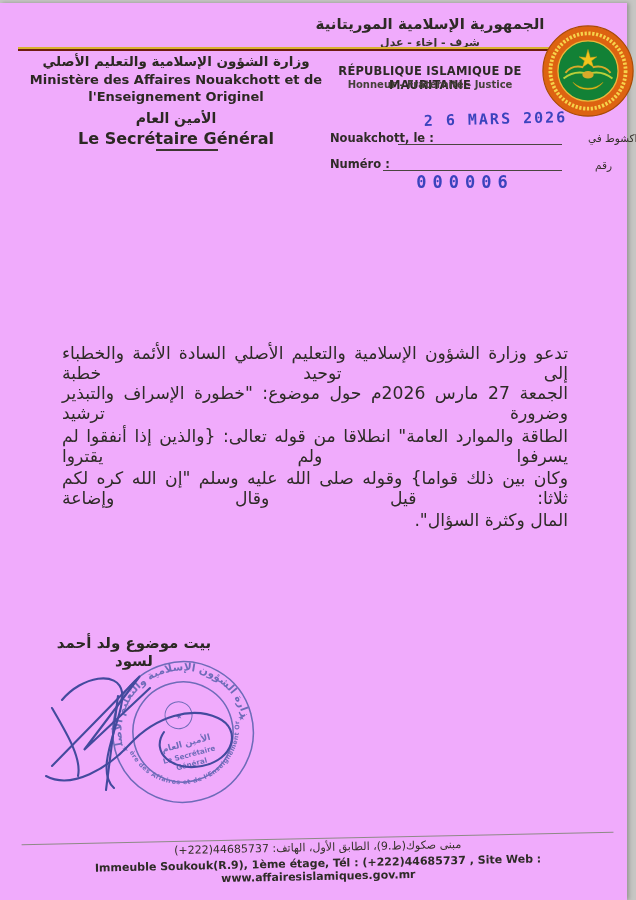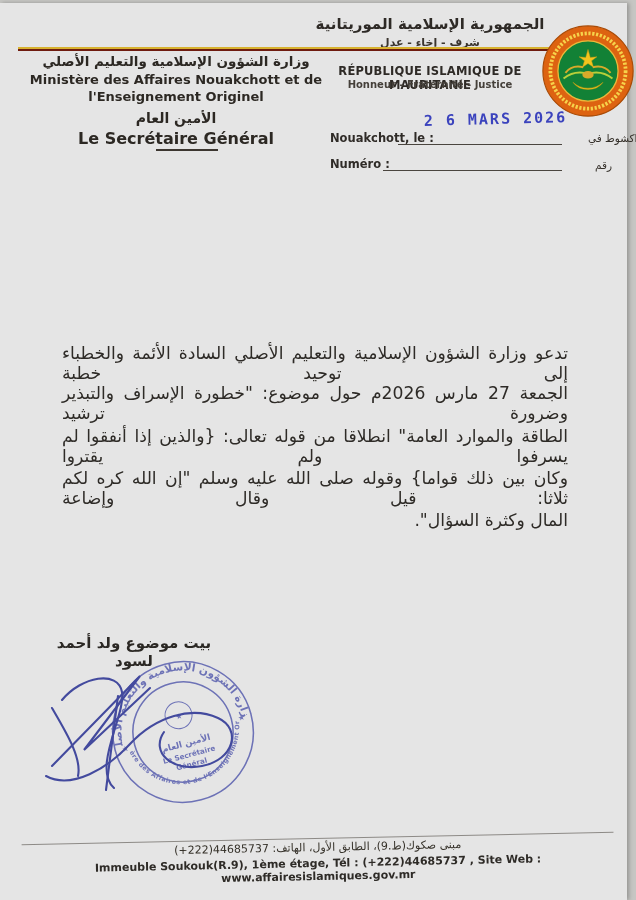--- a/index.html
+++ b/index.html
@@ -3,21 +3,21 @@
 <meta charset="utf-8">
 <style>
   html,body{margin:0;padding:0;}
   body{
     width:636px;height:900px;position:relative;overflow:hidden;
     background:#c6c6c3;
     font-family:"DejaVu Sans","Liberation Sans",sans-serif;
   }
   .paper{
     position:absolute;left:0;top:3px;width:627px;height:897px;
-    background:#e5e5e5;box-shadow:2px 0 4px rgba(0,0,0,.25);
+    background:#f0abfc;box-shadow:2px 0 4px rgba(0,0,0,.25);
   }
   .abs{position:absolute;}
   .ar{direction:rtl;}
   .c{text-align:center;}
 
   
   .country-ar{left:300px;top:12px;width:260px;font-size:15px;font-weight:bold;color:#2e2a26;}
   .motto-ar{left:300px;top:33px;width:260px;font-size:11px;font-weight:bold;color:#3a342e;}
   .hline{left:18px;top:44px;width:609px;height:4px;
     background:linear-gradient(#d8b22f 0 48%,#6f1c10 52% 100%);}
@@ -108,20 +108,21 @@
     <path d="M 34,62 A 18,14 0 0 0 66,62 A 22,20 0 0 1 34,62 Z" fill="#f2c41d" stroke="#c79a10" stroke-width=".5"></path>
   </svg>
 
   <div class="abs date-stamp c">2 6 MARS 2026</div>
   <div class="abs field-row-fr city-fr">Nouakchott, le :</div>
   <div class="abs field-line city-line"></div>
   <div class="abs field-row-ar ar city-ar">نواكشوط في</div>
   <div class="abs field-row-fr num-fr">Numéro :</div>
   <div class="abs field-line num-line"></div>
   <div class="abs field-row-ar ar num-ar">رقم</div>
+  <div class="abs number-stamp">000006</div>
 
 
   <div class="abs body-line just ar bl1">تدعو وزارة الشؤون الإسلامية والتعليم الأصلي السادة الأئمة والخطباء إلى توحيد خطبة</div>
   <div class="abs body-line just ar bl2">الجمعة 27 مارس 2026م حول موضوع: "خطورة الإسراف والتبذير وضرورة ترشيد</div>
   <div class="abs body-line just ar bl3">الطاقة والموارد العامة" انطلاقا من قوله تعالى: {والذين إذا أنفقوا لم يسرفوا ولم يقتروا</div>
   <div class="abs body-line just ar bl4">وكان بين ذلك قواما} وقوله صلى الله عليه وسلم "إن الله كره لكم ثلاثا: قيل وقال وإضاعة</div>
   <div class="abs body-line ar bl5">المال وكثرة السؤال".</div>
 
   <div class="abs sig-name ar">بيت موضوع ولد أحمد لسود</div>
 

